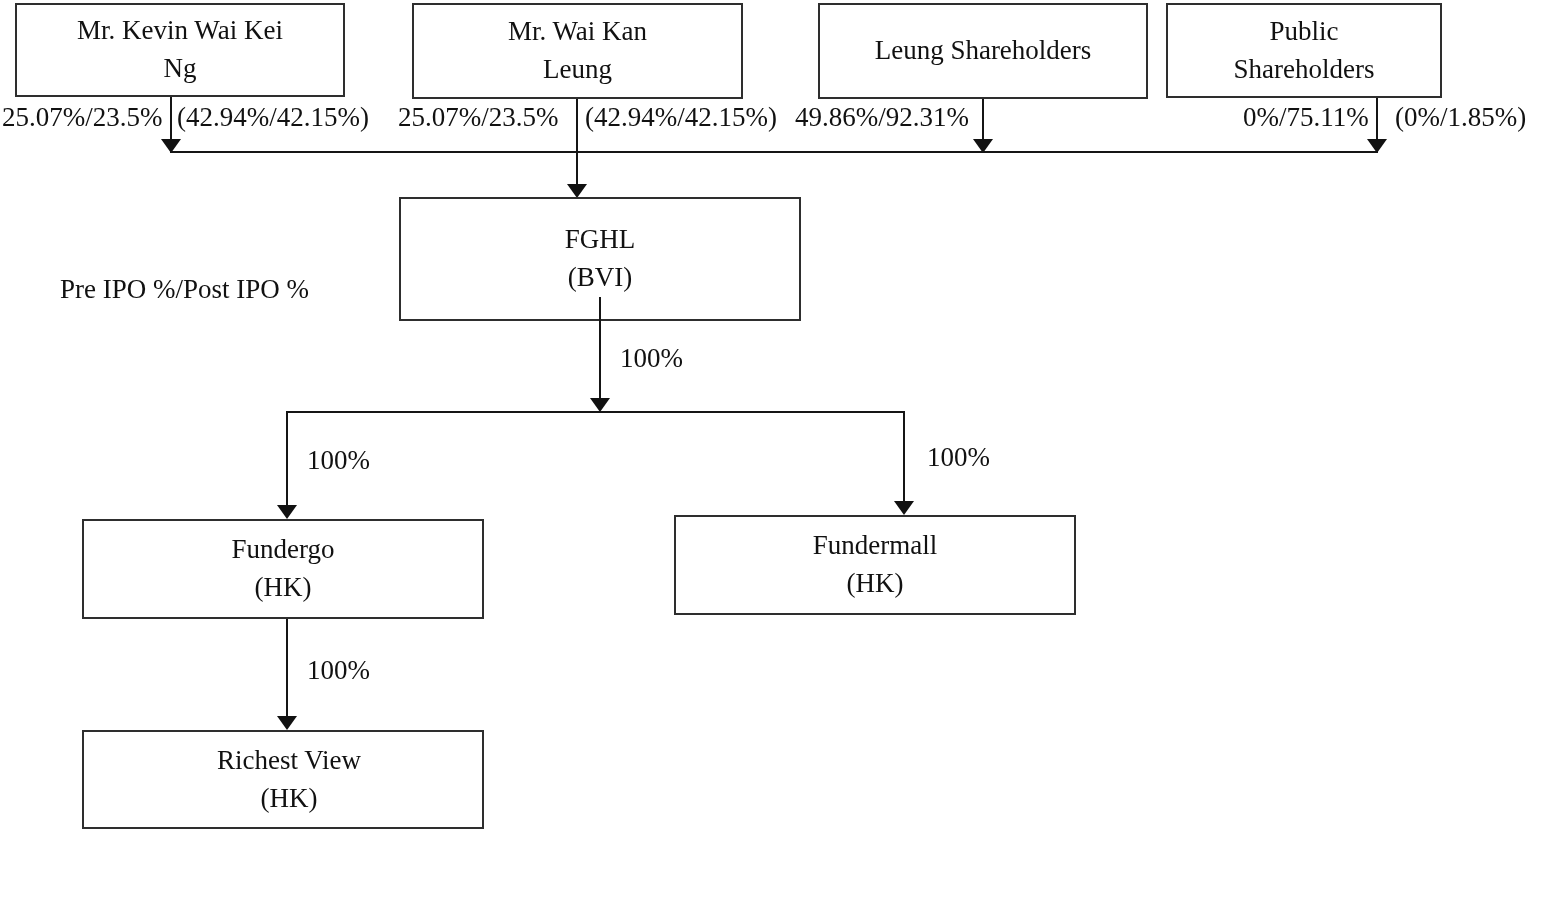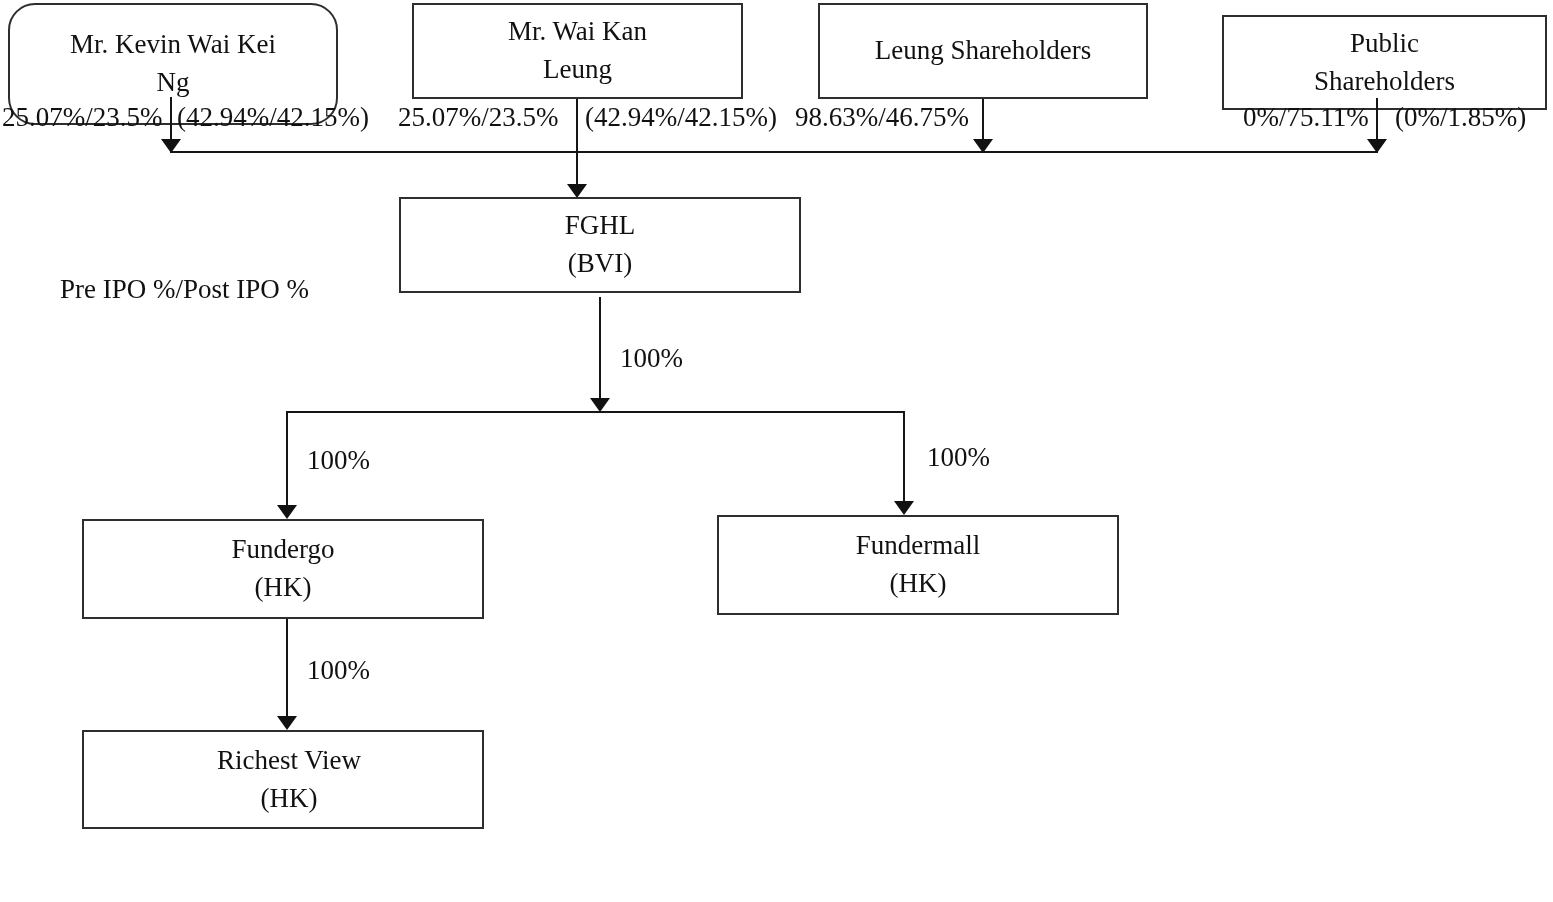--- a/index.html
+++ b/index.html
@@ -40,62 +40,62 @@
     border-left: 10px solid transparent;
     border-right: 10px solid transparent;
     border-top: 14px solid #111;
   }
 </style>
 </head>
 <body>
 
 <div class="canvas">
 
-  <div class="box" style="left:8px; top:3px; width:330px; height:122px;border-radius:27px;">
+  <div class="box" style="left:15px; top:3px; width:330px; height:94px;">
     <span>Mr. Kevin Wai Kei
 Ng</span>
   </div>
   <div class="box" style="left:412px; top:3px; width:331px; height:96px;">
     <span>Mr. Wai Kan
 Leung</span>
   </div>
   <div class="box" style="left:818px; top:3px; width:330px; height:96px;">
     <span>Leung Shareholders</span>
   </div>
-  <div class="box" style="left:1222px; top:3px; width:325px; height:95px;margin-top:12px;">
+  <div class="box" style="left:1166px; top:3px; width:276px; height:95px;">
     <span>Public
 Shareholders</span>
   </div>
 
   <div class="lbl" style="left:2px; top:103px;">25.07%/23.5%</div>
   <div class="lbl" style="left:177px; top:103px;">(42.94%/42.15%)</div>
 
   <div class="lbl" style="left:398px; top:103px;">25.07%/23.5%</div>
   <div class="lbl" style="left:585px; top:103px;">(42.94%/42.15%)</div>
 
-  <div class="lbl" style="left:795px; top:103px;">98.63%/46.75%</div>
+  <div class="lbl" style="left:795px; top:103px;">49.86%/92.31%</div>
 
   <div class="lbl" style="left:1243px; top:103px;">0%/75.11%</div>
   <div class="lbl" style="left:1395px; top:103px;">(0%/1.85%)</div>
 
   <div class="vline" style="left:170px; top:97px;  height:43px;"></div>
   <div class="arr" style="left:161px; top:139px;"></div>
 
   <div class="vline" style="left:576px; top:99px;  height:86px;"></div>
   <div class="arr" style="left:567px; top:184px;"></div>
 
   <div class="vline" style="left:982px; top:99px;  height:41px;"></div>
   <div class="arr" style="left:973px; top:139px;"></div>
 
   <div class="vline" style="left:1376px; top:98px; height:42px;"></div>
   <div class="arr" style="left:1367px; top:139px;"></div>
 
   <div class="hline" style="left:170px; top:151px; width:1208px;"></div>
 
-  <div class="box" style="left:399px; top:197px; width:402px; height:96px;">
+  <div class="box" style="left:399px; top:197px; width:402px; height:124px;">
     <span>FGHL
 (BVI)</span>
   </div>
 
   <div class="lbl" style="left:60px; top:275px;">Pre IPO %/Post IPO %</div>
 
   <div class="vline" style="left:599px; top:297px; height:102px;"></div>
   <div class="arr" style="left:590px; top:398px;"></div>
   <div class="lbl" style="left:620px; top:344px;">100%</div>
 
@@ -107,21 +107,21 @@
 
   <div class="vline" style="left:903px; top:411px; height:91px;"></div>
   <div class="arr" style="left:894px; top:501px;"></div>
   <div class="lbl" style="left:927px; top:443px;">100%</div>
 
   <div class="box" style="left:82px; top:519px; width:402px; height:100px;">
     <span>Fundergo
 (HK)</span>
   </div>
 
-  <div class="box" style="left:717px; top:515px; width:402px; height:100px;">
+  <div class="box" style="left:674px; top:515px; width:402px; height:100px;">
     <span>Fundermall
 (HK)</span>
   </div>
 
   <div class="vline" style="left:286px; top:619px; height:98px;"></div>
   <div class="arr" style="left:277px; top:716px;"></div>
   <div class="lbl" style="left:307px; top:656px;">100%</div>
 
   <div class="box" style="left:82px; top:730px; width:402px; height:99px;padding-left:12px;">
     <span>Richest View

